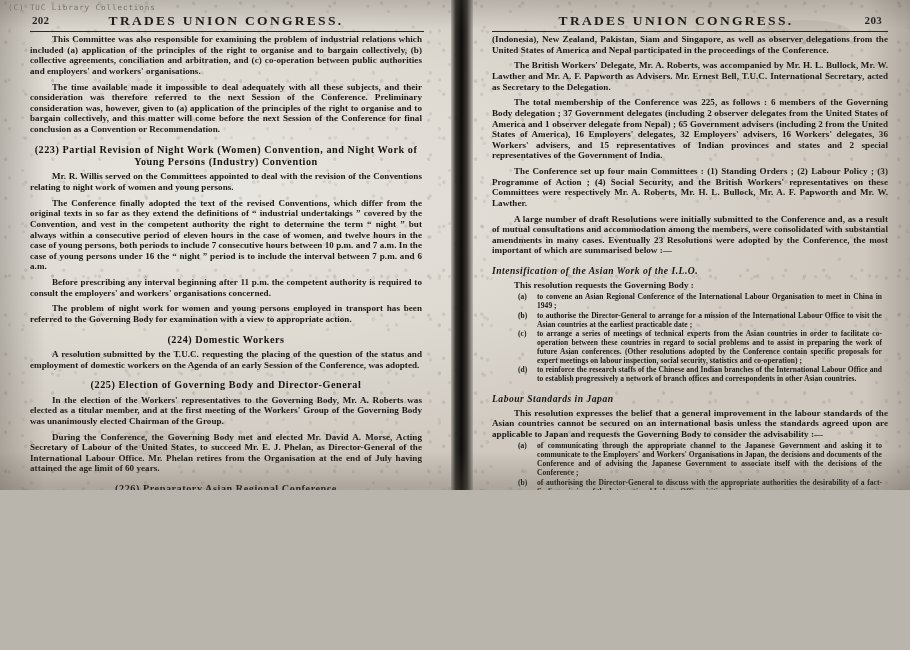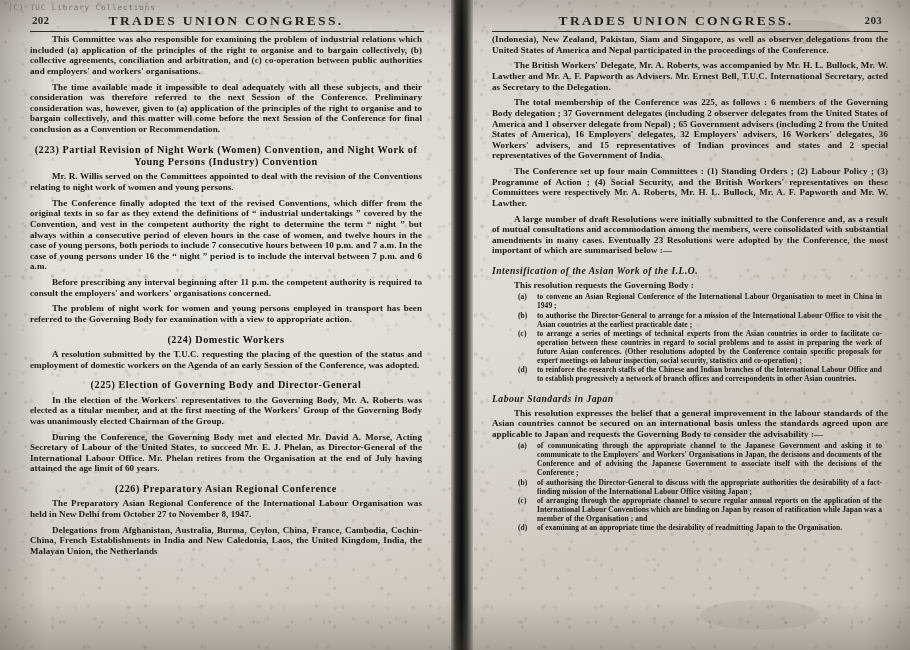--- a/index.html
+++ b/index.html
@@ -3,21 +3,21 @@
 <meta charset="utf-8">
 <title>Trades Union Congress — pages 202/203</title>
 <style>
   html,body{margin:0;padding:0;}
   body{
     width:910px;height:650px;overflow:hidden;
     background:#b9b5ad;
     font-family:"Liberation Serif", serif;
   }
   #scan{
-    position:relative;width:910px;height:650px;overflow:hidden;
+    position:relative;width:910px;height:490px;overflow:hidden;
     background:
       radial-gradient(ellipse 70% 55% at 24% 40%, #e8e6e0 0%, #ded9d1 55%, #cfc9c0 100%),
       #d6d1c8;
   }
   
   #grain{
     position:absolute;inset:0;pointer-events:none;
     background-image:
       radial-gradient(circle at 12% 8%, rgba(120,112,100,.20) 0 1.5px, transparent 2px),
       radial-gradient(circle at 37% 22%, rgba(120,112,100,.16) 0 1.2px, transparent 2px),

